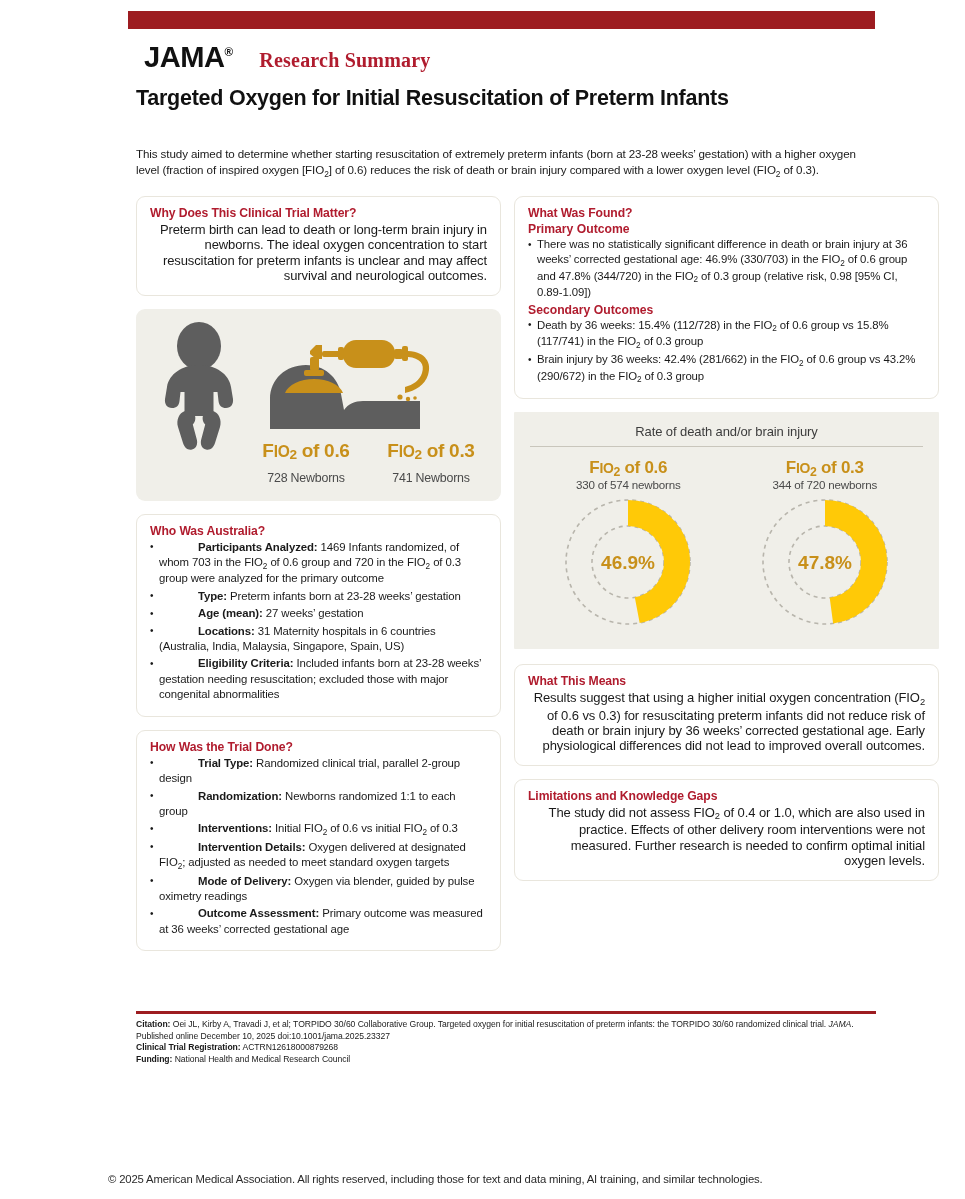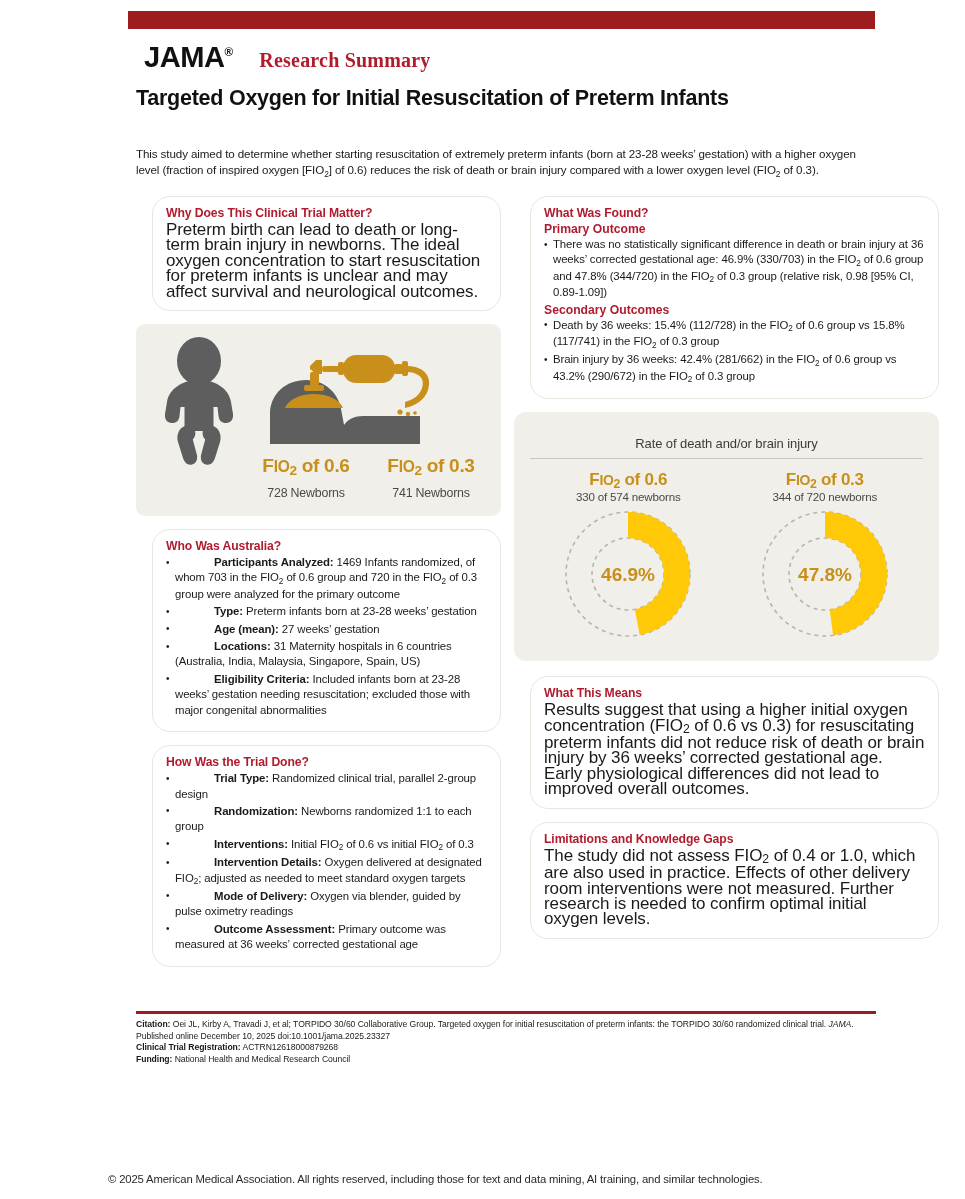--- a/index.html
+++ b/index.html
@@ -61,45 +61,45 @@
     margin-top: 28px;
   }
 
   
   .col-left { position: absolute; left: 136px; top: 196px; width: 365px; }
   .col-right { position: absolute; left: 514px; top: 196px; width: 425px; }
 
   
   .card {
     border: 1.6px solid #e9e6dd;
-    border-radius: 18px;
+    border-radius: 9px;
     background: #ffffff;
     padding: 9px 13px 11px 13px;
     margin-bottom: 13px;
-    margin-left: 16px;
   }
   .card-title {
     color: #b01c2e;
     font-size: 12.2px;
     font-weight: bold;
     margin: 0 0 2px 0;
     letter-spacing: -0.1px;
   }
   .sub-title {
     color: #b01c2e;
     font-size: 12.2px;
     font-weight: bold;
     margin: 2px 0 1px 0;
   }
   .body-text {
-    font-size: 17px;
+    font-size: 13px;
     line-height: 15.4px;
     color: #1a1a1a;
     letter-spacing: -0.1px;
     margin: 0;
+    text-align: right;
   }
   ul.bullets { list-style: none; margin: 1px 0 0 0; padding: 0; }
   ul.bullets > li {
     position: relative;
     padding-left: 9px;
     font-size: 11.4px;
     line-height: 15.4px;
     letter-spacing: -0.1px;
     margin-bottom: 2px;
   }
@@ -136,22 +136,22 @@
   }
   .fio-big .sc { font-size: 0.82em; }
   .fio-sub {
     font-size: 12.4px; color: #4a4a4a; margin-top: 9px;
     letter-spacing: -0.2px;
   }
 
   
   .donut-card {
     background: #f0efe9;
-    border-radius: 12px;
-    padding: 24px 16px 16px 16px;
+    border-radius: 1px;
+    padding: 12px 16px 16px 16px;
     margin-bottom: 15px;
   }
   .donut-head {
     text-align: center;
     font-size: 13px;
     color: #3c3c3c;
     padding-bottom: 7px;
     border-bottom: 1.4px solid #c9c6bc;
     letter-spacing: -0.1px;
   }

